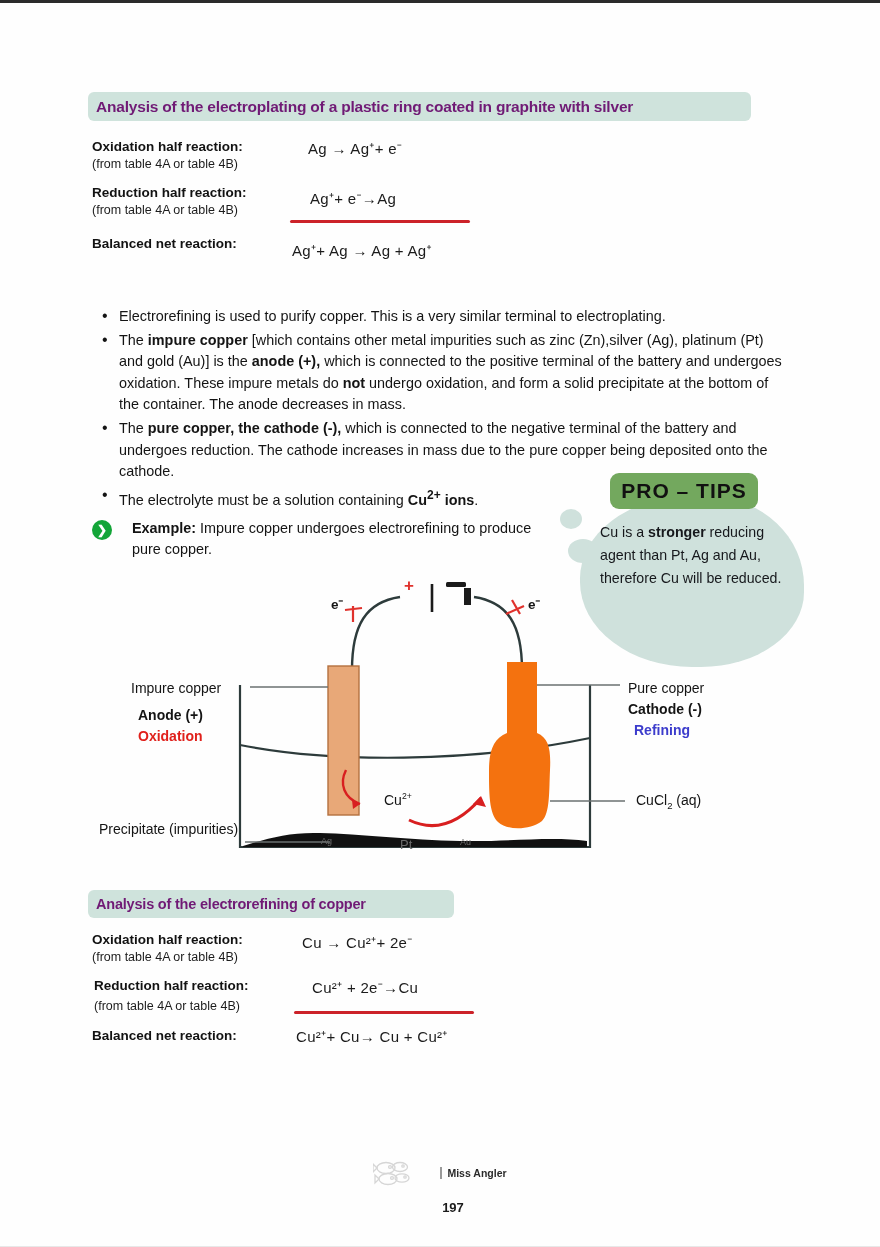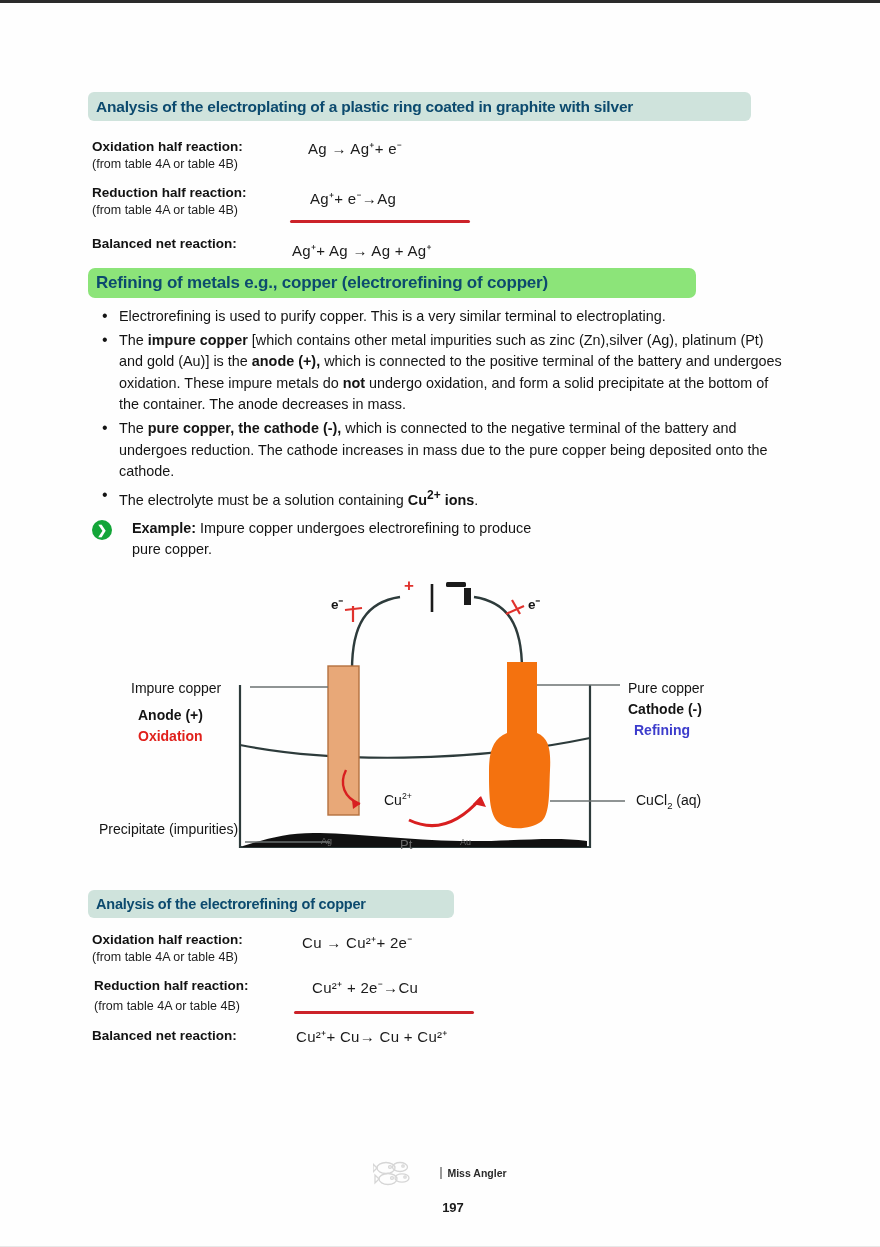--- a/index.html
+++ b/index.html
@@ -25,21 +25,21 @@
     position: absolute; bottom: 0; left: 0; right: 0; height: 1px;
     background: #e8e8e8;
   }
 
   
   .banner {
     position: absolute;
     background: #cfe3dc;
     border-radius: 6px;
     font-weight: bold;
-    color: #0c4a6e;
+    color: #701a75;
     display: flex; align-items: center;
     letter-spacing: -0.2px;
   }
   #banner-electroplating {
     left: 88px; top: 92px; width: 655px; height: 29px;
     font-size: 15.5px; padding-left: 8px;
   }
   #banner-refining {
     left: 88px; top: 268px; width: 600px; height: 30px;
     background: #8ce479; border-radius: 7px;
@@ -180,36 +180,42 @@
     <div class="rx-label" style="left:92px; top:185px;">Reduction half reaction:</div>
     <div class="rx-sub" style="left:92px; top:203px;">(from table 4A or table 4B)</div>
     <div class="rx-eq" style="left:310px; top:188px;">Ag⁺+ e⁻→Ag</div>
 
     <div class="rx-rule" style="left:290px; top:220px; width:180px;"></div>
 
     <div class="rx-label" style="left:92px; top:236px;">Balanced net reaction:</div>
     <div class="rx-eq" style="left:292px; top:240px;">Ag⁺+ Ag → Ag + Ag⁺</div>
   </div>
 
-  <div class="banner" id="banner-refining">Refining of metals e.g., copper (electrorefining of copper)</div>
 
   <div class="bullets">
     <ul class="b-list" id="bullet-list">
         <li>Electrorefining is used to purify copper. This is a very similar terminal to electroplating.</li>
         <li>The <b>impure copper</b> [which contains other metal impurities such as zinc (Zn),silver (Ag), platinum (Pt) and gold (Au)] is the <b>anode (+),</b> which is connected to the positive terminal of the battery and undergoes oxidation. These impure metals do <b>not</b> undergo oxidation, and form a solid precipitate at the bottom of the container. The anode decreases in mass.</li>
         <li>The <b>pure copper, the cathode (-),</b> which is connected to the negative terminal of the battery and undergoes reduction. The cathode increases in mass due to the pure copper being deposited onto the cathode.</li>
         <li>The electrolyte must be a solution containing <b>Cu<sup>2+</sup> ions</b>.</li>
       </ul>
   </div>
 
   <div class="example-row">
     <span class="chev">❯</span>
     <span class="example-text"><b>Example:</b><span> Impure copper undergoes electrorefining to produce pure copper.</span></span>
   </div>
 
+  <div id="protips-wrap">
+    <div class="bubble" id="bubble-a"></div>
+    <div class="bubble" id="bubble-b"></div>
+    <div class="blob"></div>
+    <div id="protips-label">PRO – TIPS</div>
+    <div id="protips-body">Cu is a <b>stronger</b> reducing agent than Pt, Ag and Au, therefore Cu will be reduced.</div>
+  </div>
 
   <div id="diagram">
     <svg width="880" height="300" viewBox="0 0 880 300">
 
       <path d="M352,100 C352,55 366,32 400,27" fill="none" stroke="#2d3b3b" stroke-width="2.4"></path>
       <path d="M522,100 C522,55 508,32 474,27" fill="none" stroke="#2d3b3b" stroke-width="2.4"></path>
 
       <line x1="432" y1="14" x2="432" y2="42" stroke="#1b1b1b" stroke-width="2.6"></line>
       <rect x="464" y="18" width="7" height="17" fill="#1b1b1b"></rect>
       <rect x="446" y="12" width="20" height="5" rx="1.5" fill="#1b1b1b"></rect>

